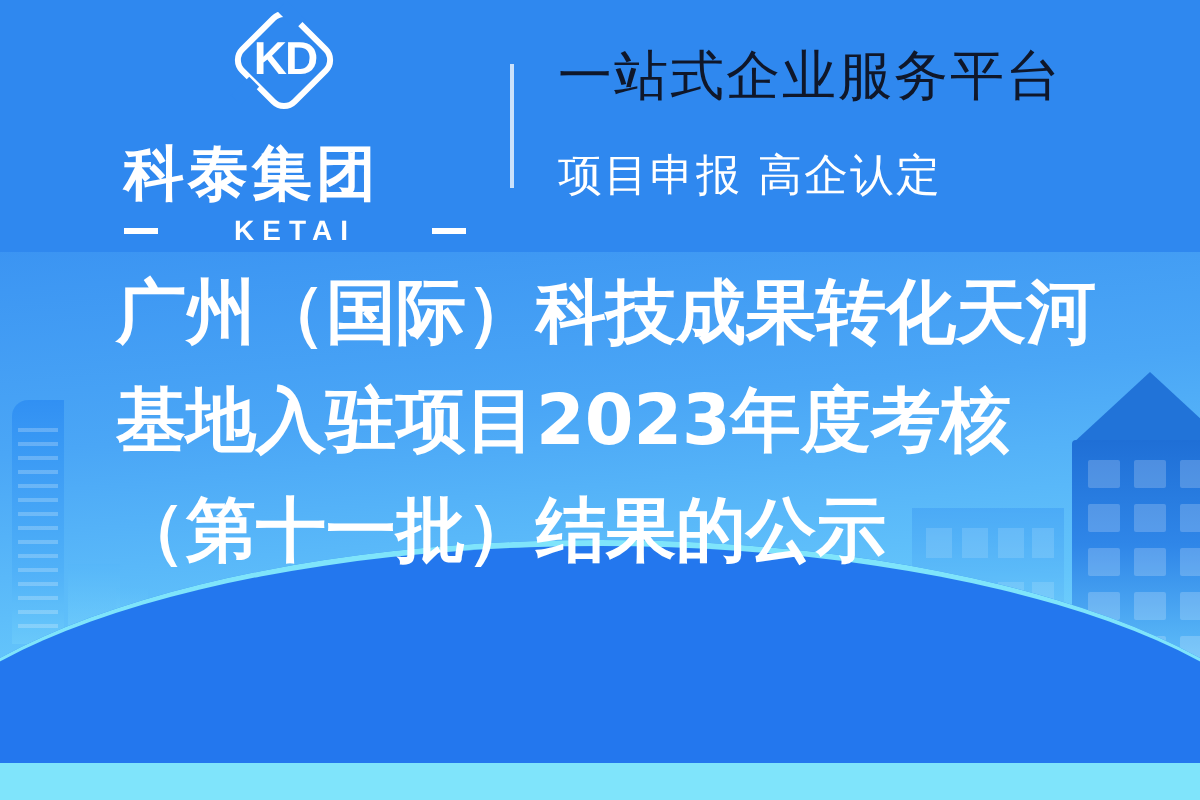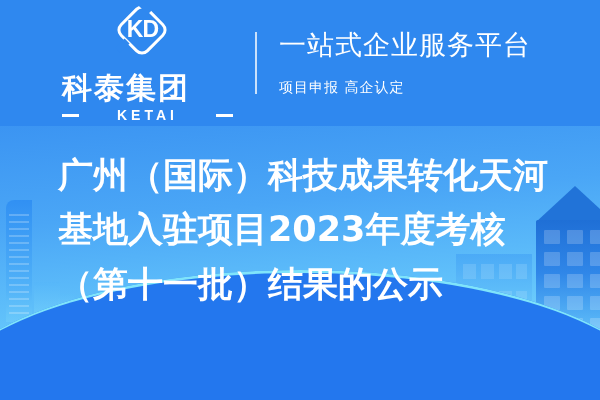--- a/index.html
+++ b/index.html
@@ -168,32 +168,32 @@
   }
   .logo-en .word { margin:0 6px; }
 
   .divider {
     width:2px; height:62px; background:rgba(255,255,255,.75);
     margin:0 22px 0 22px;
   }
 
   .tagline { display:flex; flex-direction:column; justify-content:center; }
   .tag-main {
-    color:#ffffff; font-size:27px; letter-spacing:1px; line-height:1.15;
+    color:#0f172a; font-size:27px; letter-spacing:1px; line-height:1.15;
     font-family:"DejaVu Sans", sans-serif;
     font-weight:normal;
   }
   .tag-sub {
-    color:#fff; font-size:14px; letter-spacing:1px; margin-top:18px;
+    color:#fff; font-size:22px; letter-spacing:1px; margin-top:18px;
     font-family:"DejaVu Sans", sans-serif;
   }
 
   
   .title {
-    position:absolute; left:58px; top:148px;
+    position:absolute; left:58px; top:130px;
     width:510px;
     z-index:7;
     color:#fff;
     font-family:"DejaVu Sans", sans-serif;
     font-weight:bold;
     font-size:35px;
     line-height:1.55;
     letter-spacing:0px;
     text-align:left;
   }

